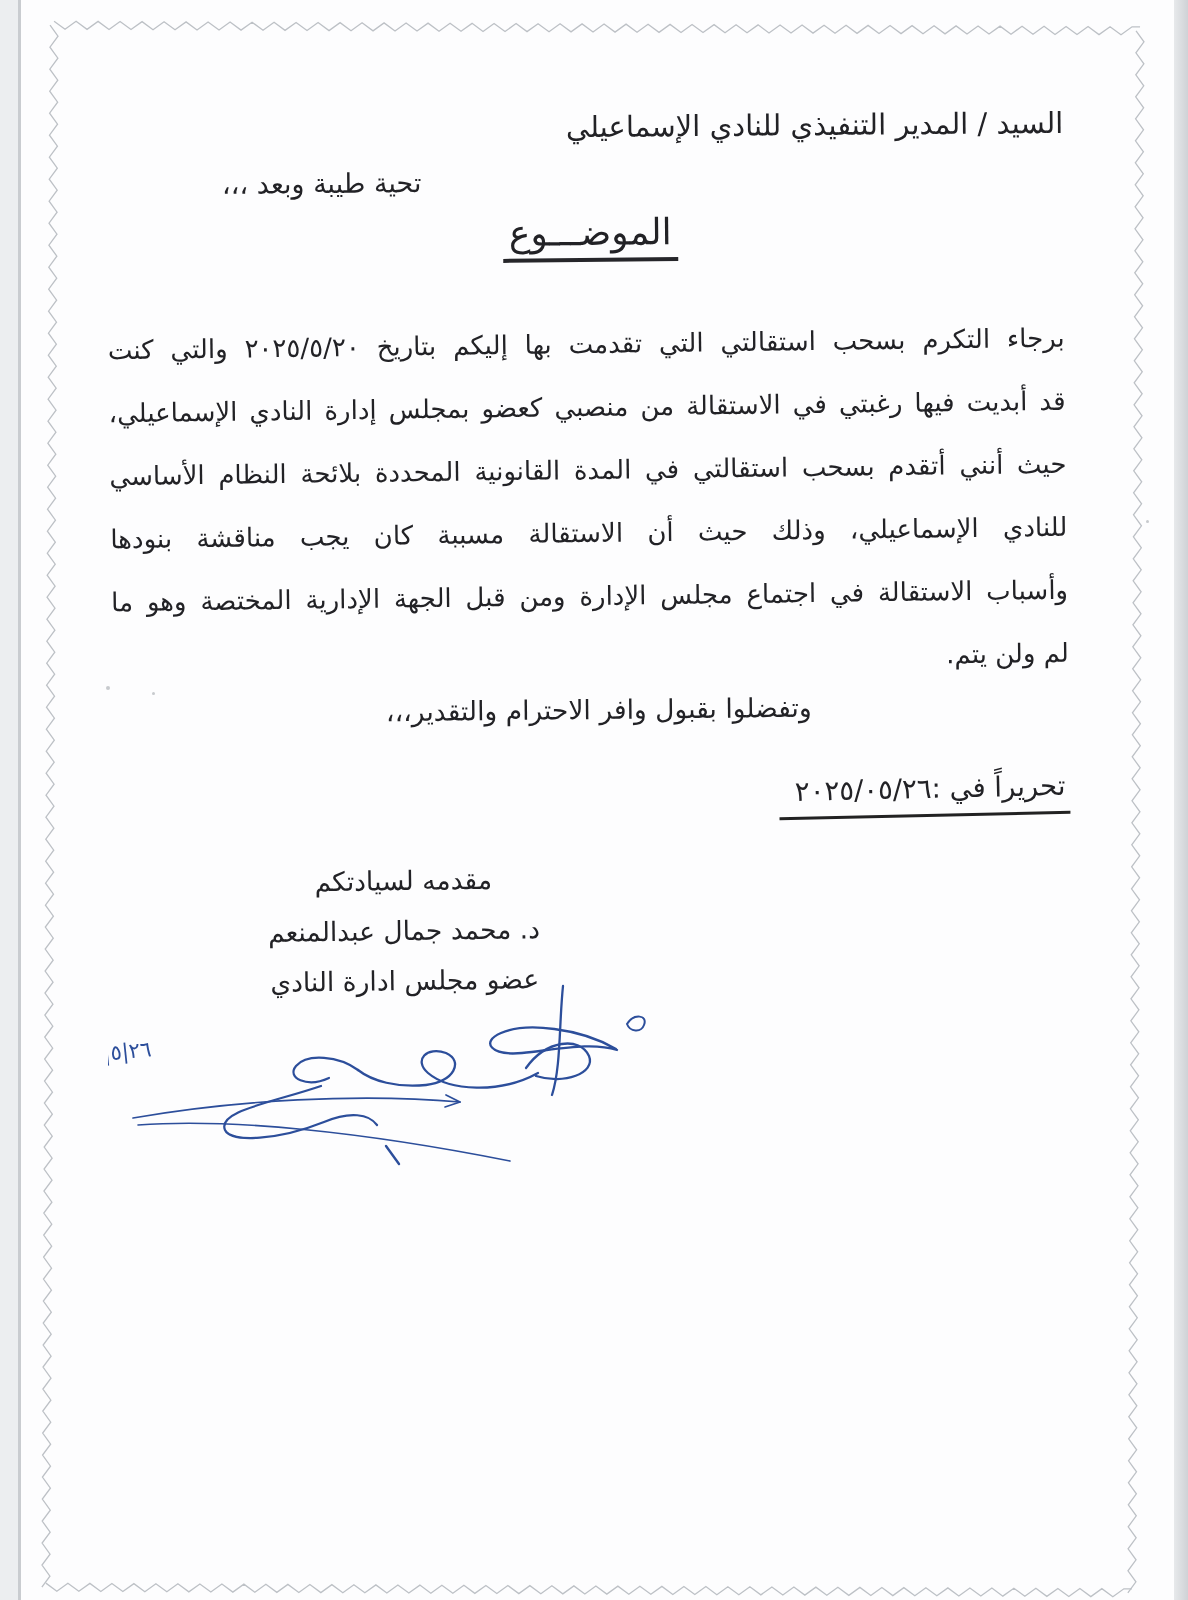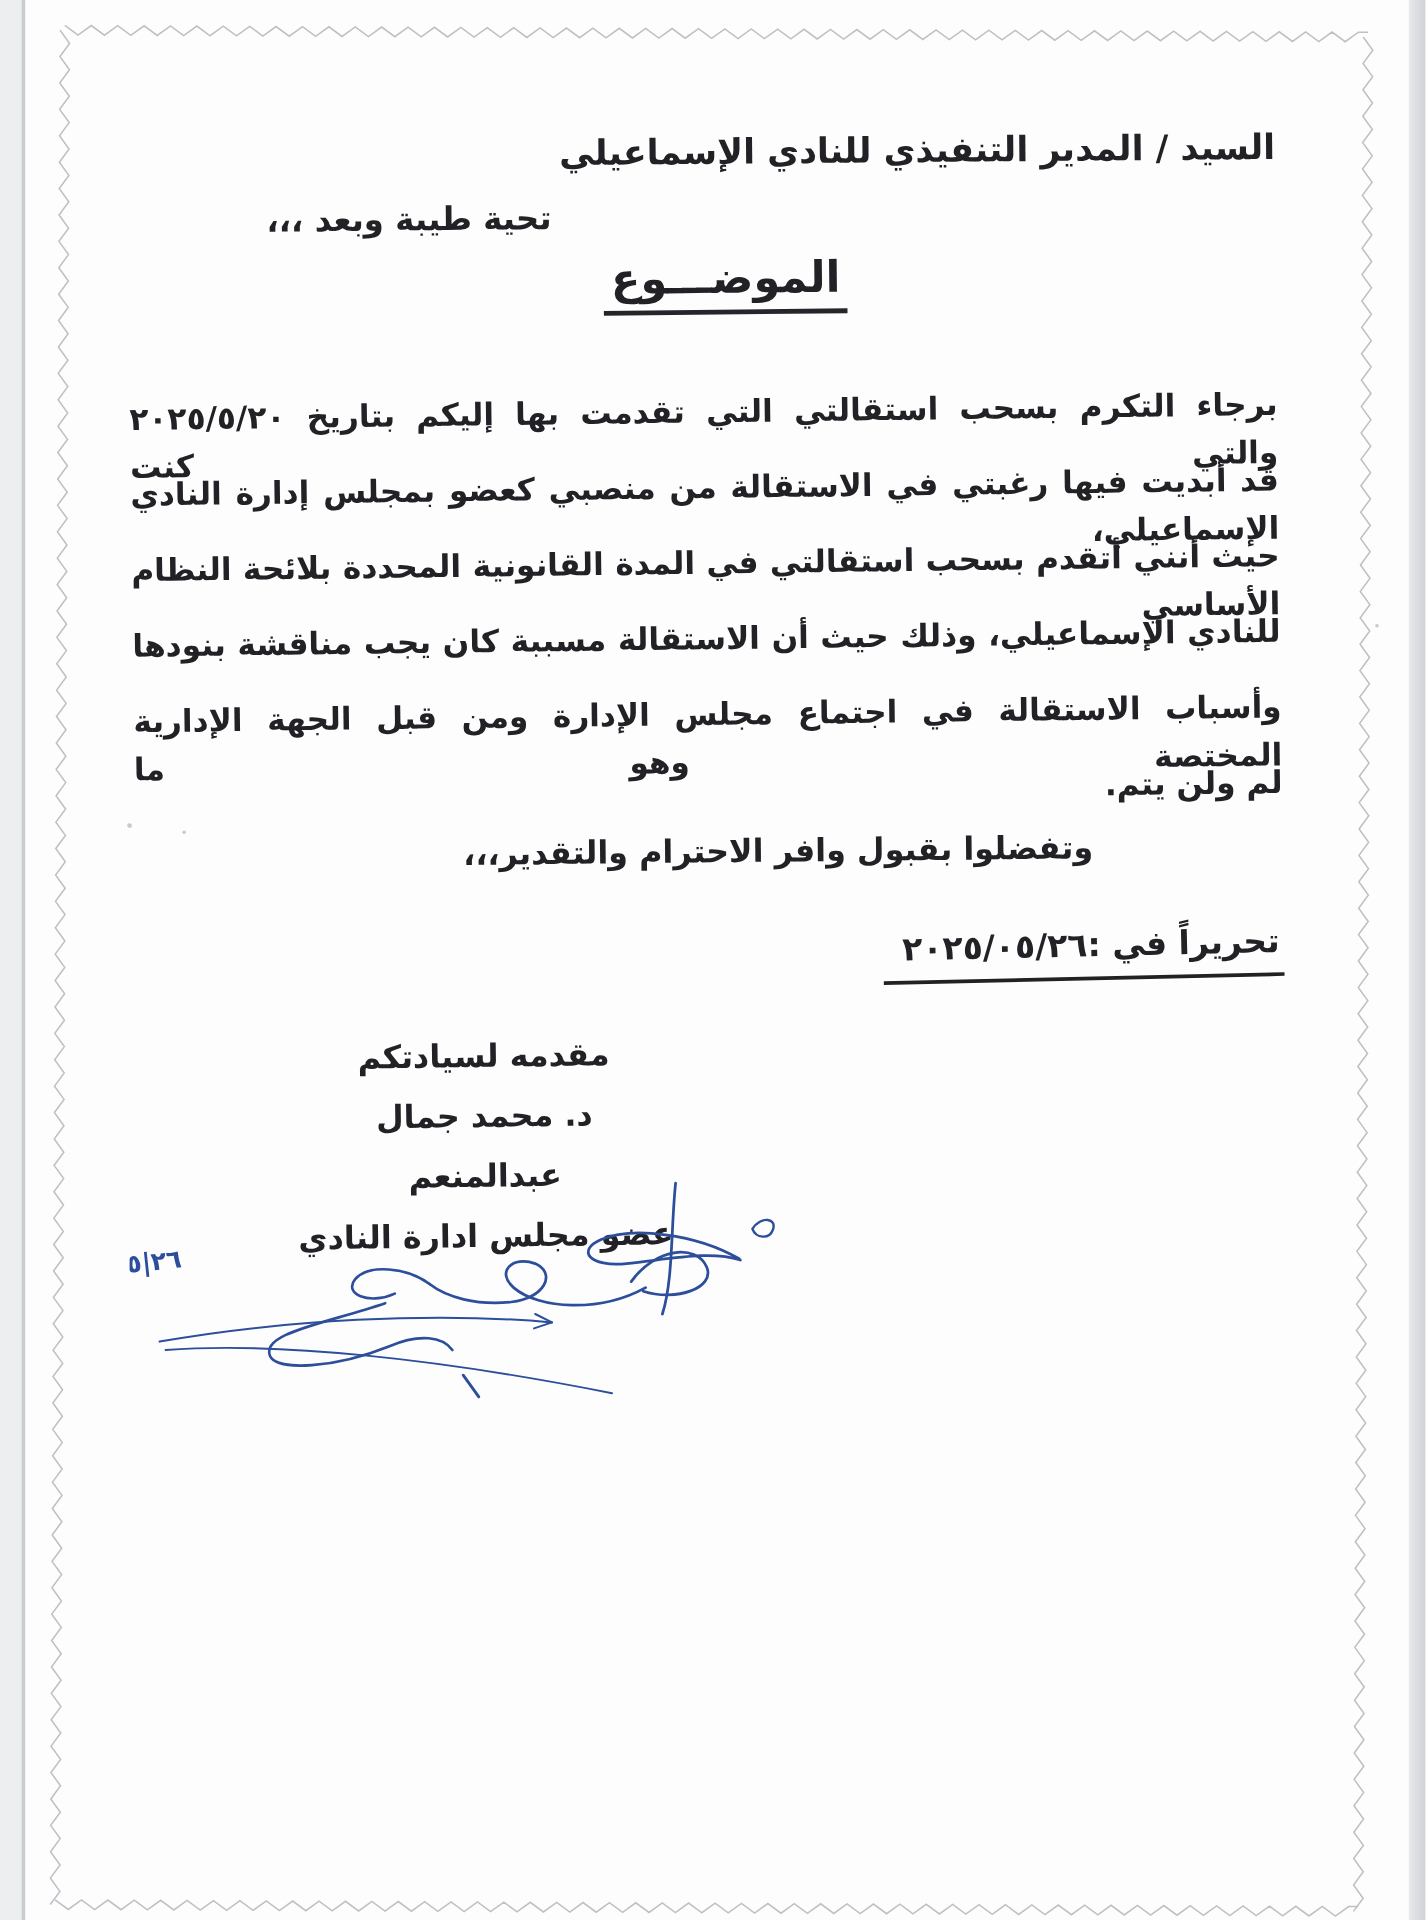--- a/index.html
+++ b/index.html
@@ -14,21 +14,21 @@
     background:#fdfdfe;
   }
   
   .edge-left-band{position:absolute;left:0;top:0;width:18px;height:1600px;background:#eceef0;}
   .edge-left-line{position:absolute;left:18px;top:0;width:3px;height:1600px;background:#c9ccd0;}
   .edge-right-band{position:absolute;right:0;top:0;width:14px;height:1600px;
     background:linear-gradient(to right,#e7e9eb,#cfd2d6);}
   
   .frame{position:absolute;left:0;top:0;transform:rotate(.3deg);transform-origin:50% 50%;}
   
-  .letter{position:absolute;inset:0;color:#222226;font-weight:bold;}
+  .letter{position:absolute;inset:0;color:#222226;font-weight:normal;}
   .t{position:absolute;white-space:nowrap;}
   .recipient{top:108px;right:125px;font-size:29px;transform:rotate(-.5deg);}
   .greeting{top:168px;left:222px;font-size:27px;transform:rotate(-.5deg);}
   .subject{
     top:212px;left:503px;font-size:36px;
     border-bottom:4px solid #26262a;padding:0 6px 5px 6px;
     transform:rotate(-.6deg);
   }
   .body-block{
     position:absolute;top:324px;left:110px;width:957px;

